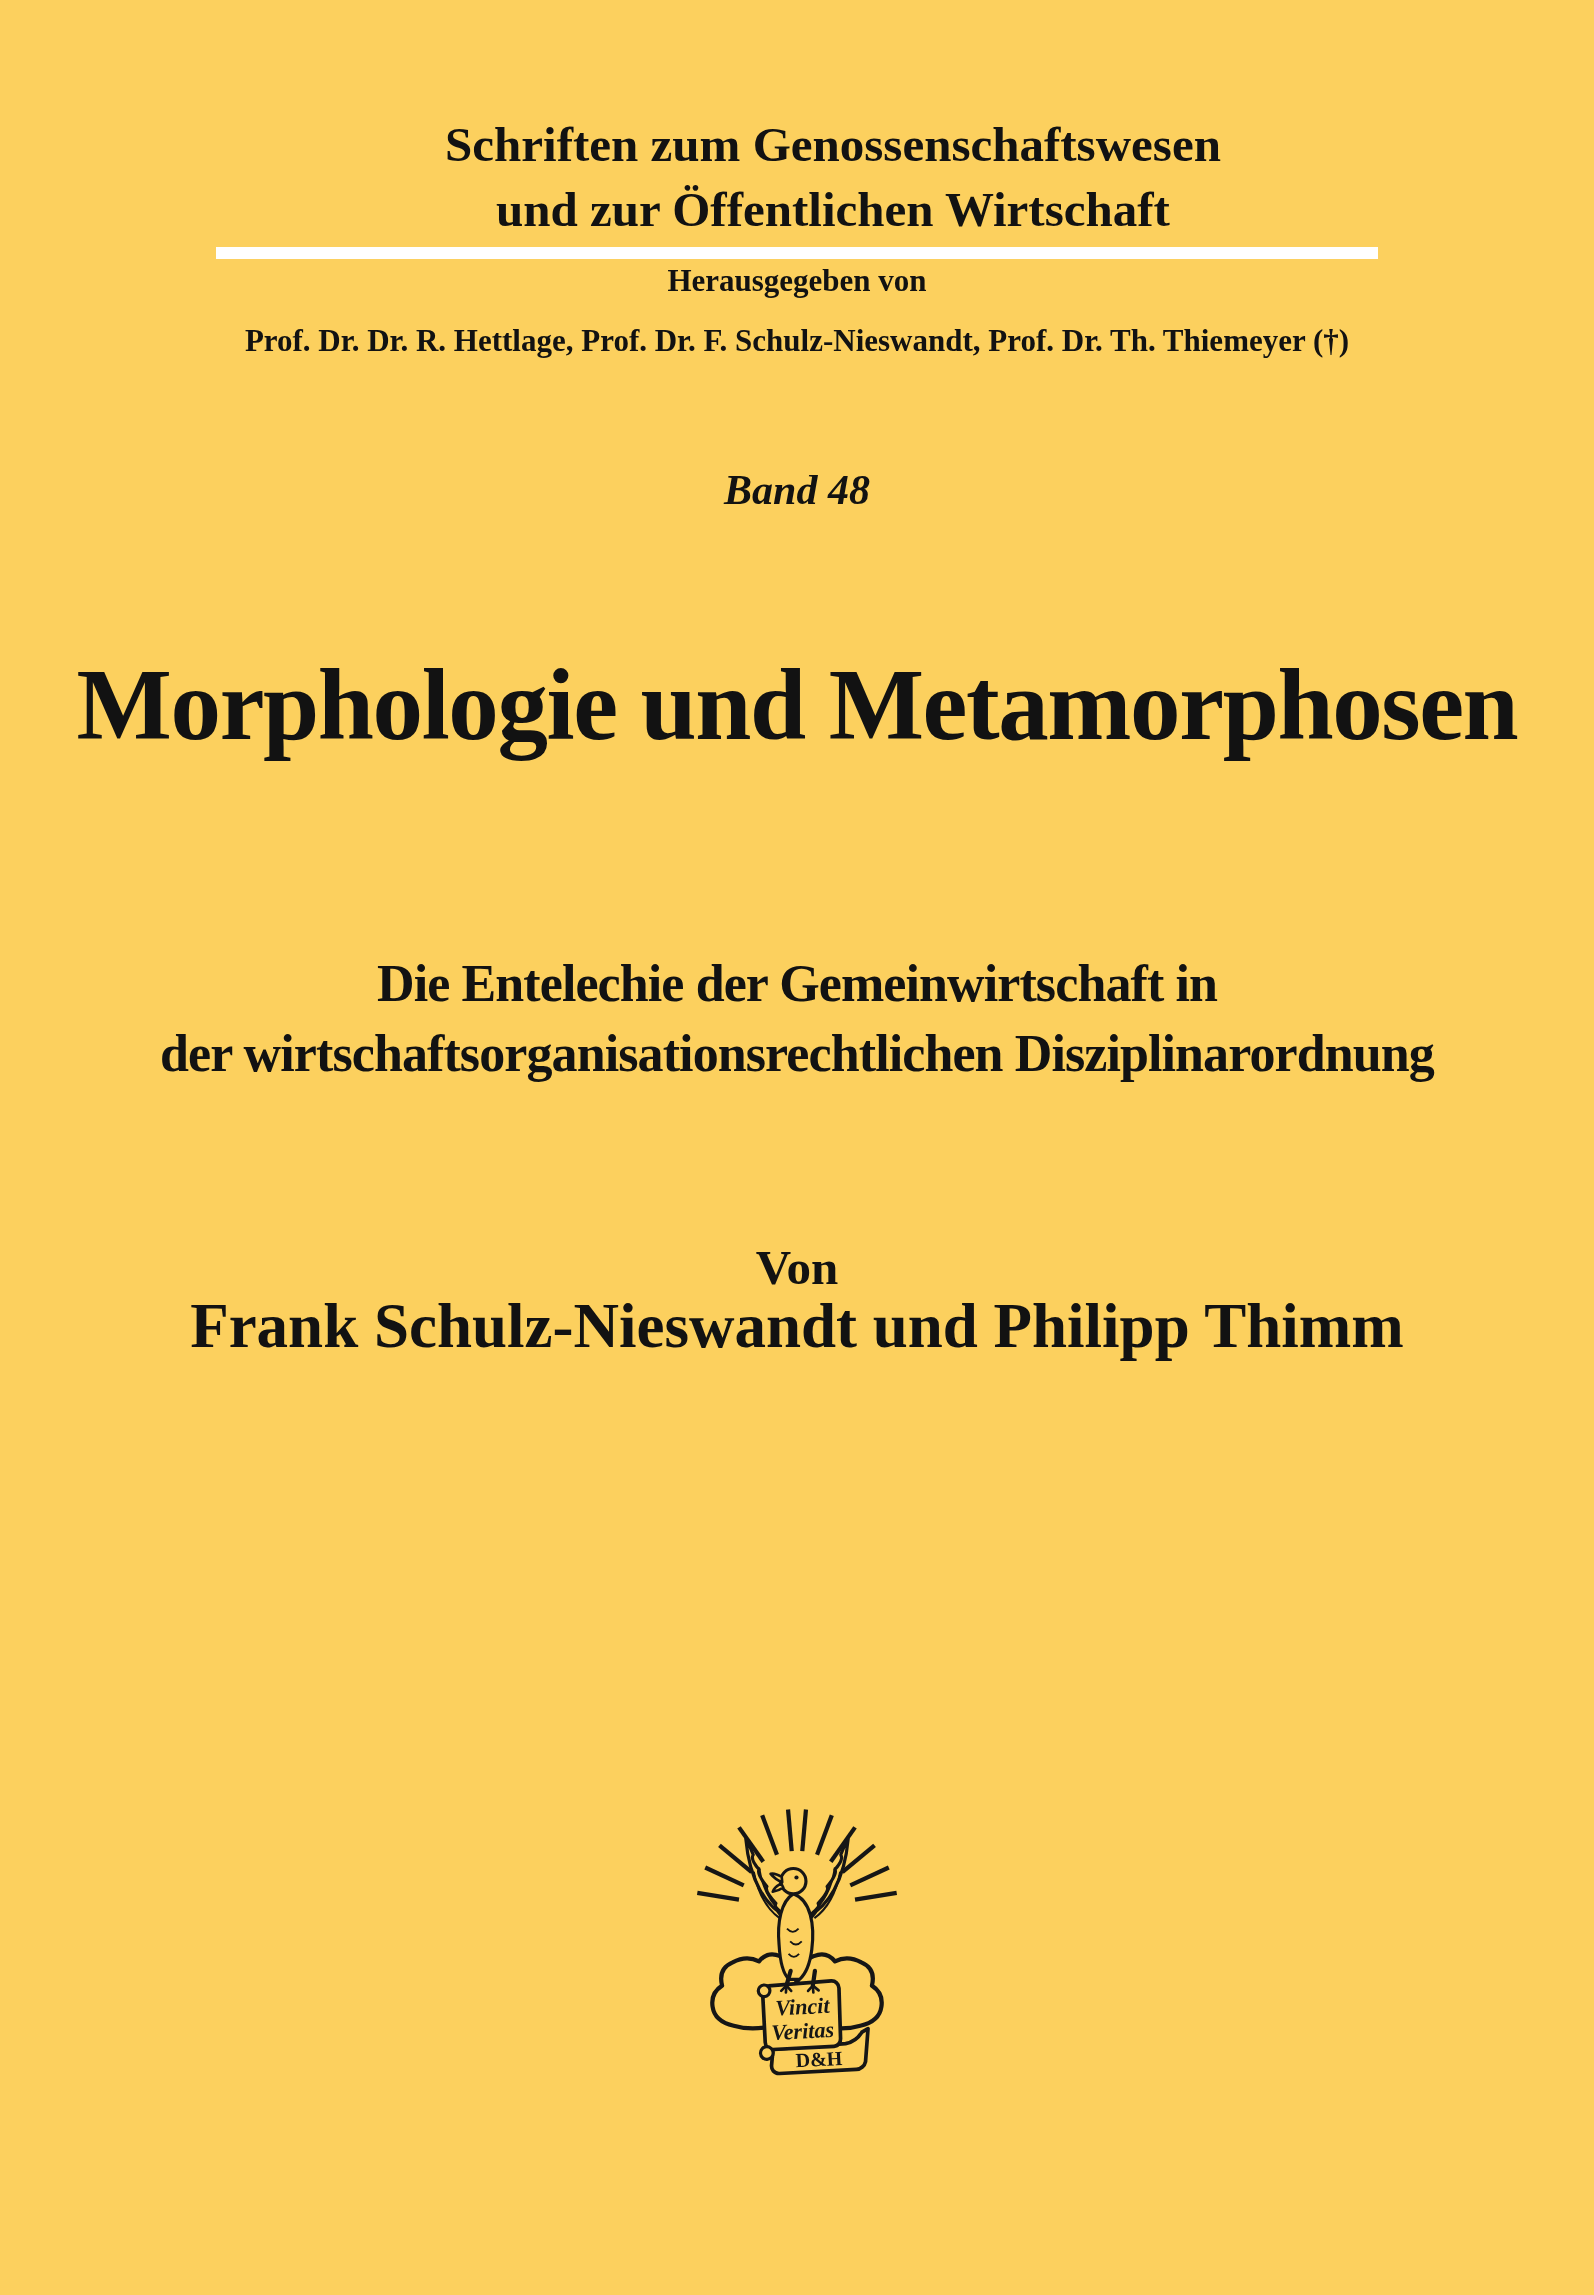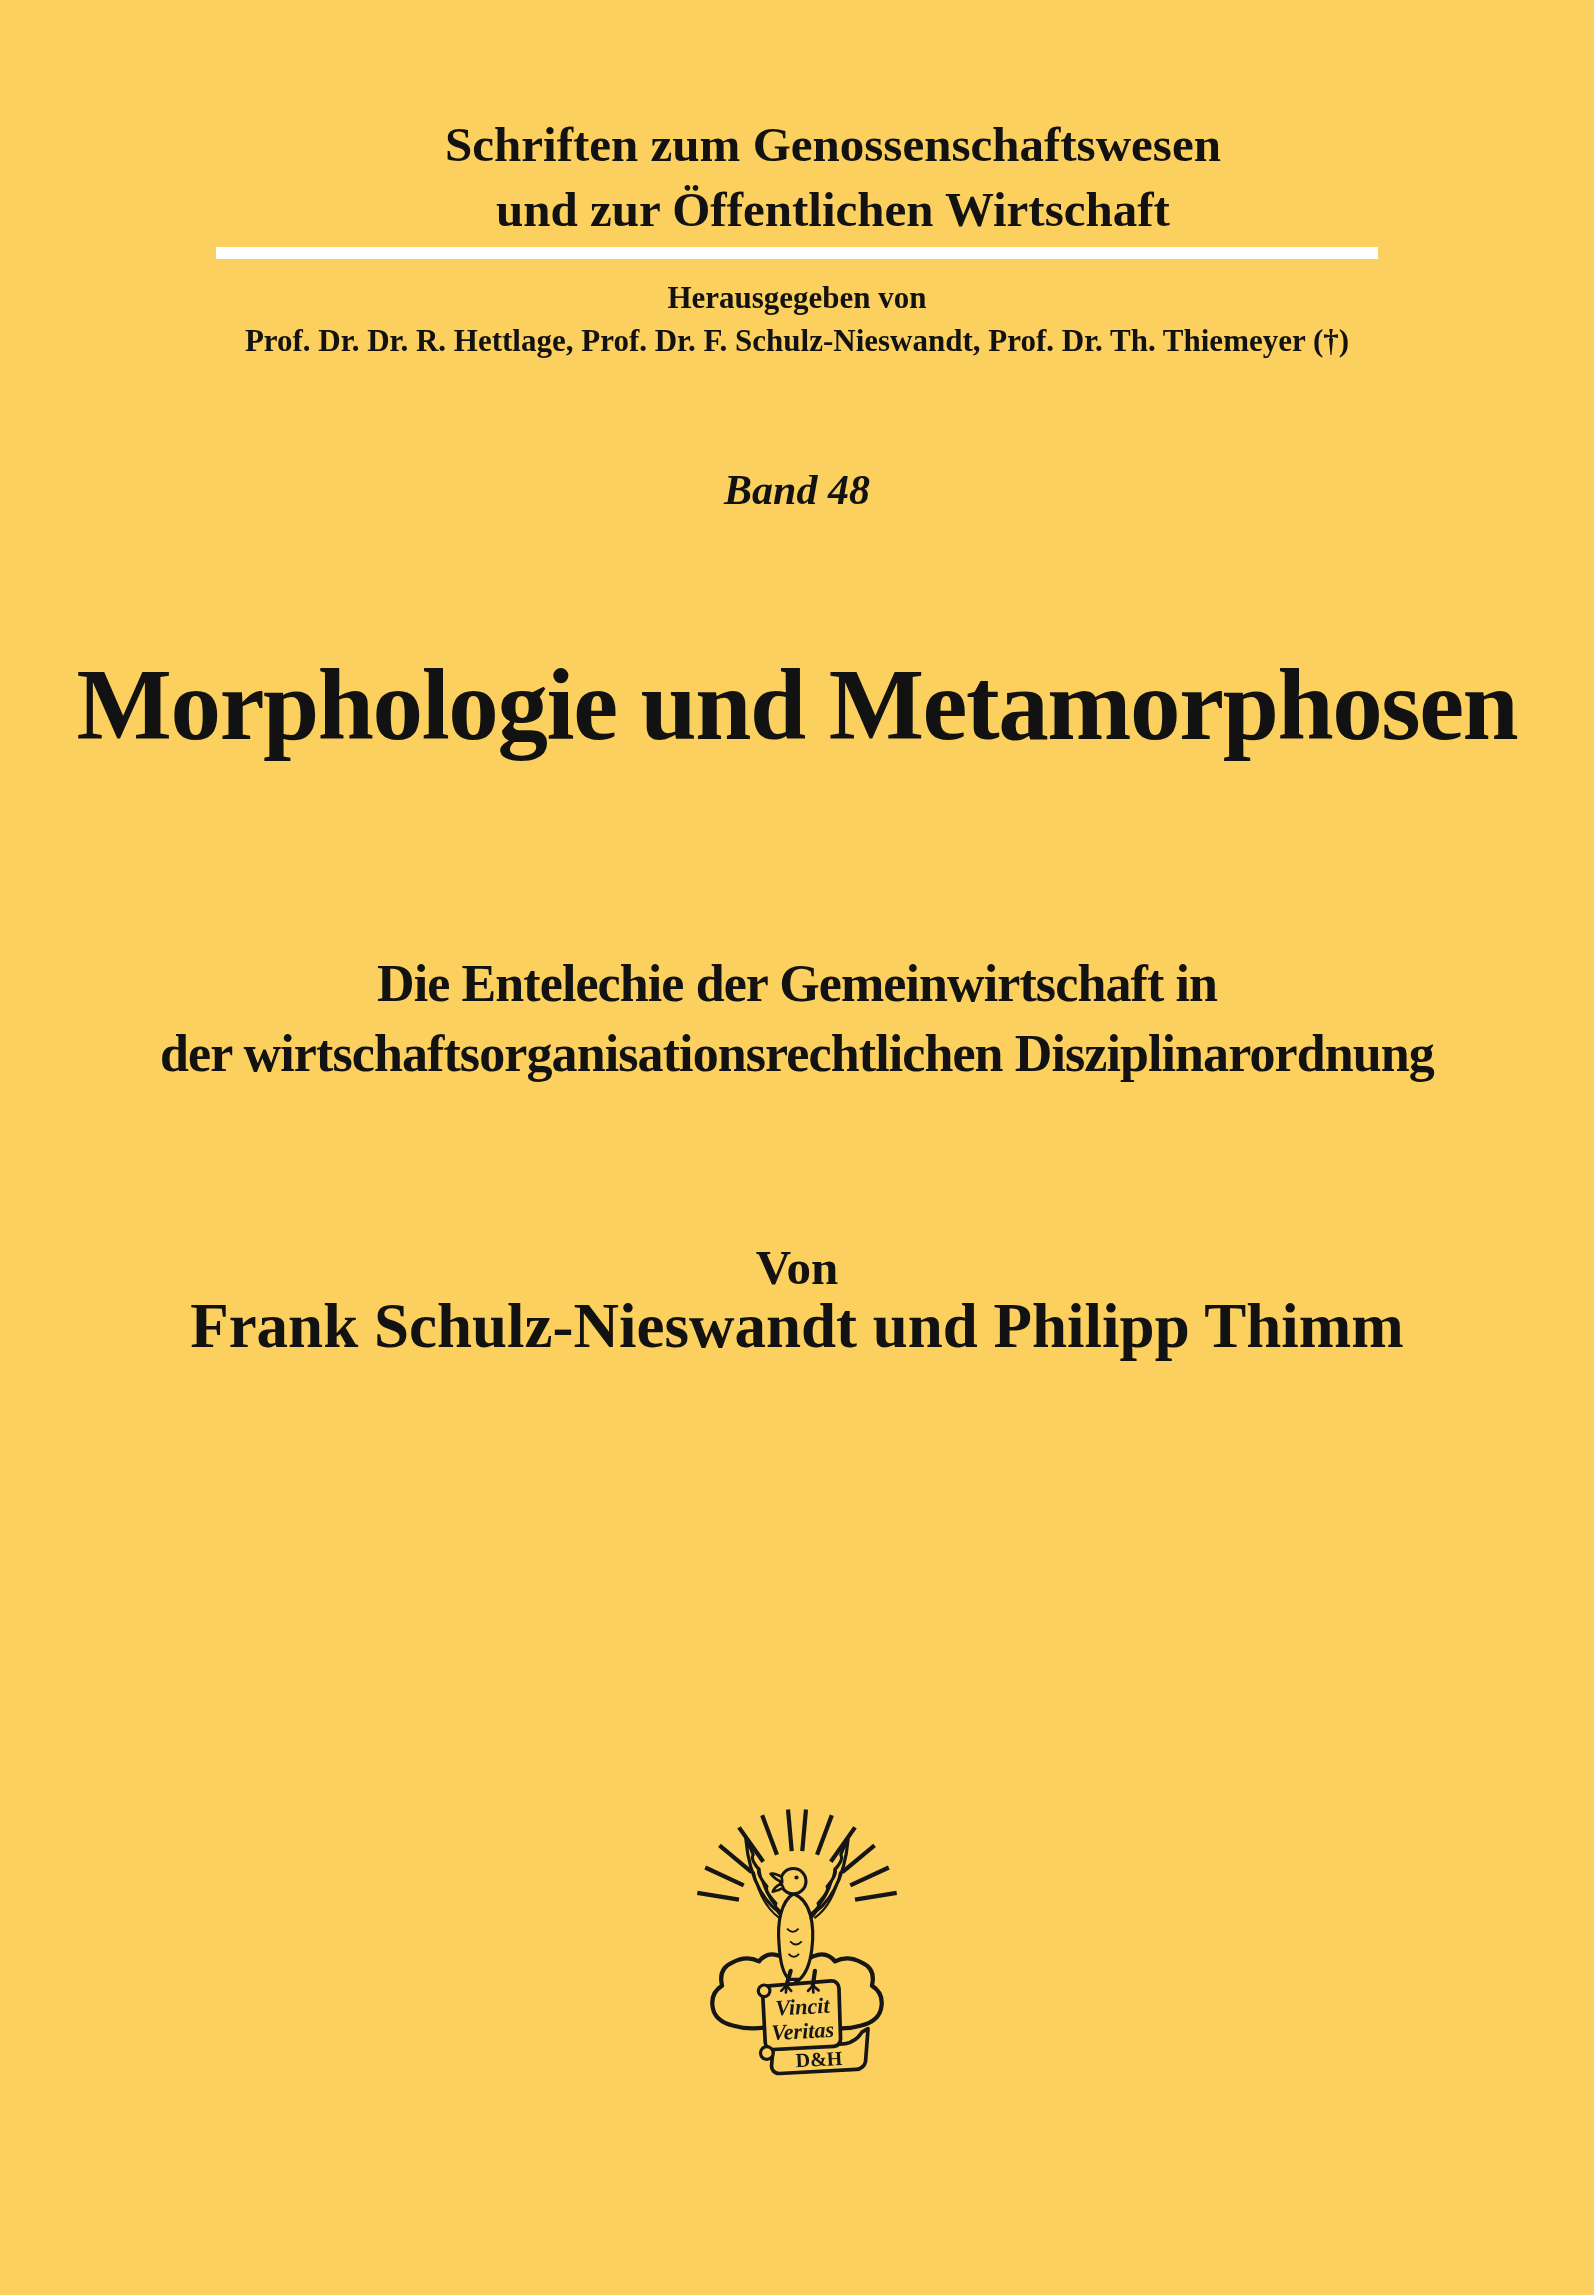--- a/index.html
+++ b/index.html
@@ -36,21 +36,21 @@
   .rule {
     position: absolute;
     top: 247px;
     left: 50%;
     transform: translateX(-50%);
     width: 1162px;
     height: 12.4px;
     background: #FFFFFF;
   }
   .edited-by {
-    top: 277px;
+    top: 260px;
     font-size: 31px;
     line-height: 42px;
   }
   .editors {
     top: 318px;
     font-size: 31px;
     line-height: 45px;
   }
   .band {
     top: 458px;

